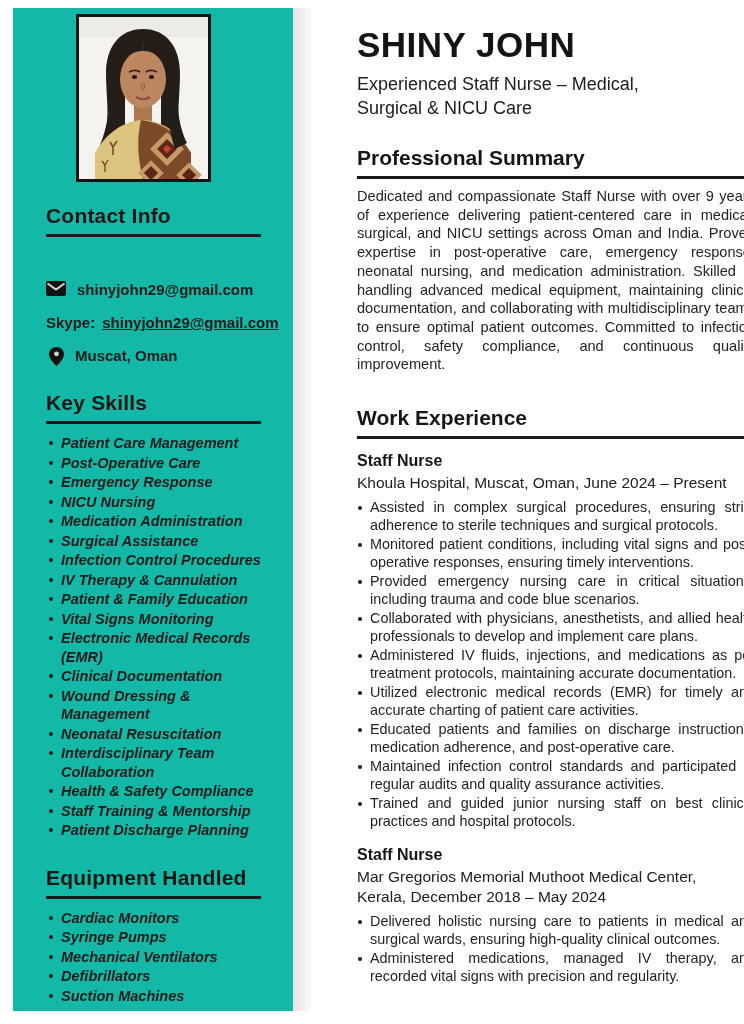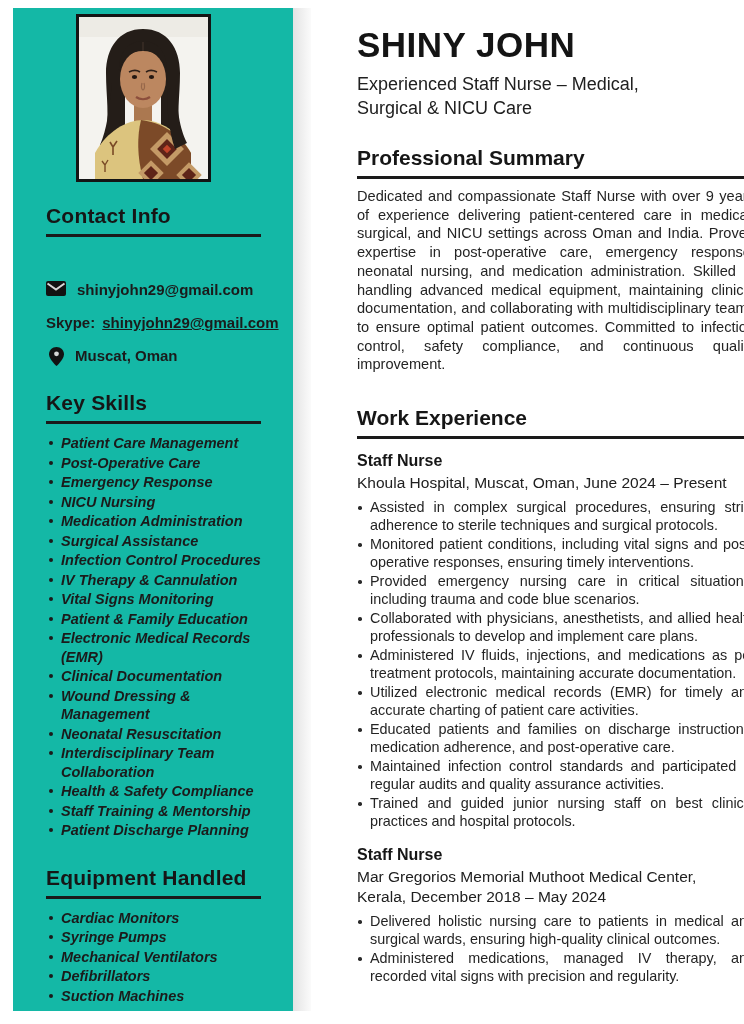--- a/index.html
+++ b/index.html
@@ -158,22 +158,22 @@
       <h2 class="side-heading">Key Skills</h2>
       <ul class="side-list">
           <li><span>Patient Care Management</span></li>
           <li><span>Post-Operative Care</span></li>
           <li><span>Emergency Response</span></li>
           <li><span>NICU Nursing</span></li>
           <li><span>Medication Administration</span></li>
           <li><span>Surgical Assistance</span></li>
           <li><span>Infection Control Procedures</span></li>
           <li><span>IV Therapy &amp; Cannulation</span></li>
+          <li><span>Patient &amp; Family Education</span></li>
           <li><span>Vital Signs Monitoring</span></li>
-          <li><span>Patient &amp; Family Education</span></li>
           <li><span>Electronic Medical Records (EMR)</span></li>
           <li><span>Clinical Documentation</span></li>
           <li><span>Wound Dressing &amp; Management</span></li>
           <li><span>Neonatal Resuscitation</span></li>
           <li><span>Interdisciplinary Team Collaboration</span></li>
           <li><span>Health &amp; Safety Compliance</span></li>
           <li><span>Staff Training &amp; Mentorship</span></li>
           <li><span>Patient Discharge Planning</span></li>
         </ul>
     </section>

